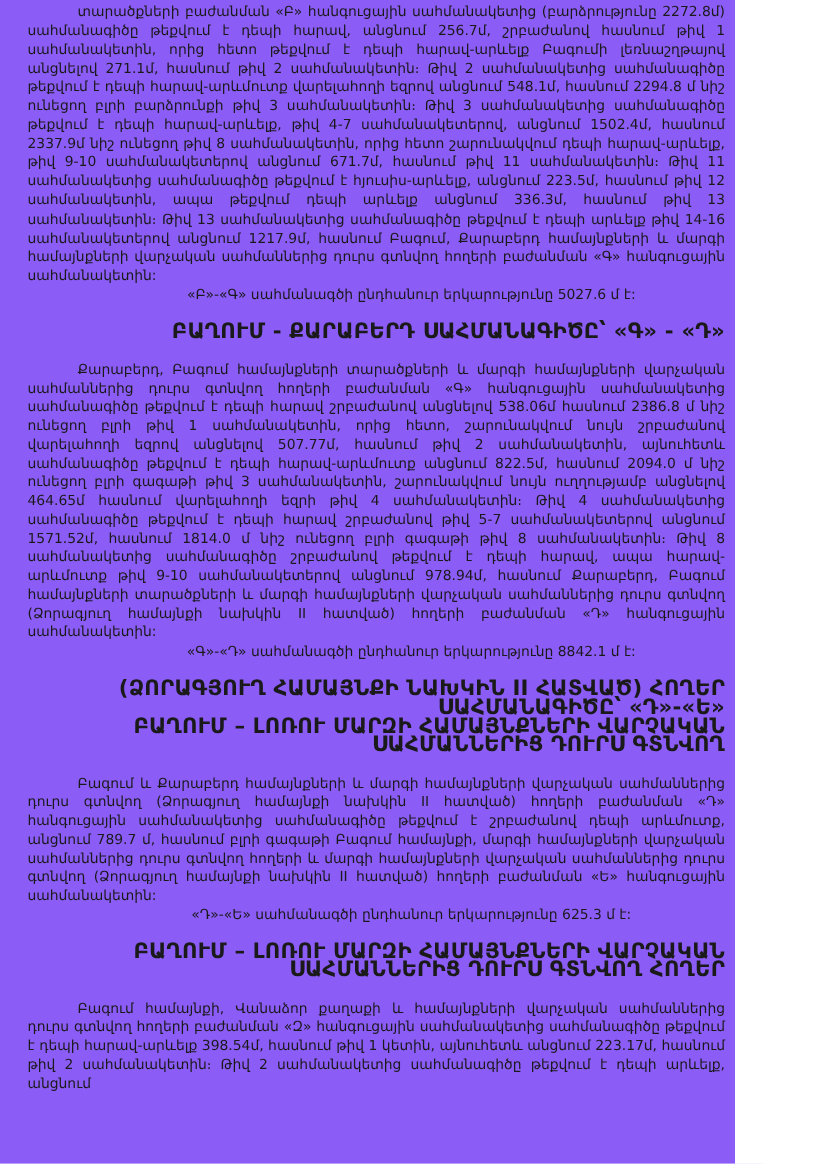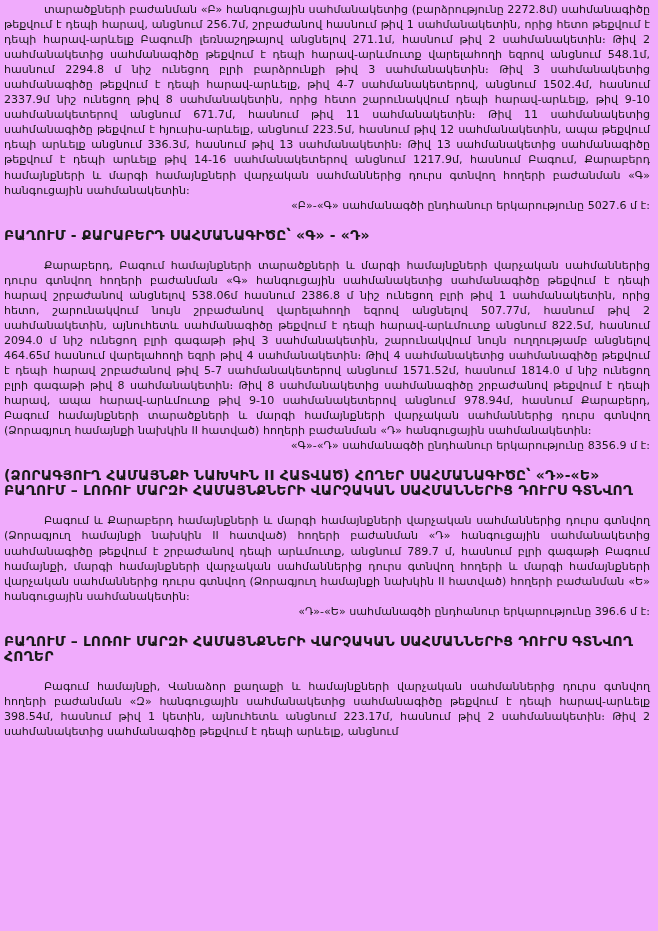--- a/index.html
+++ b/index.html
@@ -10,52 +10,52 @@
   }
   body {
     width: 658px;
     height: 931px;
     overflow: hidden;
     font-family: "DejaVu Sans", "Liberation Sans", sans-serif;
     color: #1a1a1a;
   }
   #page {
     position: relative;
-    width: 658px;
+    width: 588px;
     height: 931px;
     box-sizing: border-box;
-    padding: 0px 8px 0 4px;
-    background: #f0abfc;
+    padding: 0px 8px 0 22px;
+    background: #8b5cf6;
   }
   .doc-body {
     padding-top: 2px;
   }
   p.para {
     margin: 0 0 0px 0;
     font-size: 11.1px;
     line-height: 15.05px;
     text-align: justify;
     text-justify: inter-word;
     text-indent: 40px;
     word-spacing: 0.1px;
     hyphens: none;
   }
   p.result-line {
     margin: 0;
     font-size: 11.1px;
     line-height: 15.05px;
-    text-align: right;
+    text-align: center;
     text-indent: 56px;
   }
   h2.section-heading {
     margin: 0;
-    font-size: 14px;
+    font-size: 17px;
     line-height: 15.05px;
     font-weight: bold;
-    text-align: left;
+    text-align: right;
     letter-spacing: 0.15px;
   }
   h2.section-heading .hline {
     display: block;
   }
   .spacer-lg { height: 15px; }
   .spacer-md { height: 15px; }
 </style>
 </head>
 <body>
@@ -70,34 +70,34 @@
     <div class="spacer-lg"></div>
 
     <h2 class="section-heading">
       <span class="hline">ԲԱՂՈՒՄ - ՔԱՐԱԲԵՐԴ ՍԱՀՄԱՆԱԳԻԾԸ՝  «Գ» - «Դ»</span>
     </h2>
 
     <div class="spacer-md"></div>
 
     <p class="para">Քարաբերդ, Բագում համայնքների տարածքների և մարգի համայնքների վարչական սահմաններից դուրս գտնվող հողերի բաժանման «Գ» հանգուցային սահմանակետից սահմանագիծը թեքվում է դեպի հարավ շրբաժանով անցնելով 538.06մ հասնում 2386.8 մ նիշ ունեցող բլրի թիվ 1 սահմանակետին, որից հետո, շարունակվում նույն շրբաժանով վարելահողի եզրով անցնելով 507.77մ, հասնում թիվ 2 սահմանակետին, այնուհետև սահմանագիծը թեքվում է դեպի հարավ-արևմուտք անցնում 822.5մ, հասնում 2094.0 մ նիշ ունեցող բլրի գագաթի թիվ 3 սահմանակետին, շարունակվում նույն ուղղությամբ անցնելով 464.65մ հասնում վարելահողի եզրի թիվ 4 սահմանակետին։ Թիվ 4 սահմանակետից սահմանագիծը թեքվում է դեպի հարավ շրբաժանով  թիվ 5-7 սահմանակետերով անցնում 1571.52մ, հասնում 1814.0 մ նիշ ունեցող բլրի գագաթի թիվ 8 սահմանակետին։ Թիվ 8 սահմանակետից  սահմանագիծը շրբաժանով թեքվում է դեպի հարավ, ապա հարավ-արևմուտք թիվ 9-10 սահմանակետերով անցնում 978.94մ, հասնում Քարաբերդ, Բագում համայնքների տարածքների և մարգի համայնքների վարչական սահմաններից դուրս գտնվող (Ձորագյուղ համայնքի նախկին II հատված) հողերի բաժանման «Դ» հանգուցային սահմանակետին:</p>
 
-    <p class="result-line">«Գ»-«Դ» սահմանագծի ընդհանուր երկարությունը 8356.9  մ է:</p>
+    <p class="result-line">«Գ»-«Դ» սահմանագծի ընդհանուր երկարությունը 8842.1  մ է:</p>
 
     <div class="spacer-lg"></div>
 
     <h2 class="section-heading">
       <span class="hline">(ՁՈՐԱԳՅՈՒՂ ՀԱՄԱՅՆՔԻ ՆԱԽԿԻՆ II ՀԱՏՎԱԾ) ՀՈՂԵՐ  ՍԱՀՄԱՆԱԳԻԾԸ՝  «Դ»-«Ե»</span>
       <span class="hline">ԲԱՂՈՒՄ – ԼՈՌՈՒ ՄԱՐԶԻ ՀԱՄԱՅՆՔՆԵՐԻ ՎԱՐՉԱԿԱՆ ՍԱՀՄԱՆՆԵՐԻՑ ԴՈՒՐՍ ԳՏՆՎՈՂ</span>
     </h2>
 
     <div class="spacer-lg"></div>
 
     <p class="para">Բագում և Քարաբերդ համայնքների և մարգի համայնքների վարչական սահմաններից դուրս գտնվող (Ձորագյուղ համայնքի նախկին II հատված) հողերի բաժանման «Դ» հանգուցային սահմանակետից սահմանագիծը թեքվում է շրբաժանով դեպի արևմուտք, անցնում 789.7 մ, հասնում բլրի գագաթի Բագում համայնքի, մարգի համայնքների վարչական սահմաններից դուրս գտնվող հողերի և մարգի համայնքների վարչական սահմաններից դուրս գտնվող (Ձորագյուղ համայնքի նախկին II հատված) հողերի բաժանման «Ե» հանգուցային սահմանակետին:</p>
 
-    <p class="result-line">«Դ»-«Ե» սահմանագծի ընդհանուր երկարությունը 396.6   մ է:</p>
+    <p class="result-line">«Դ»-«Ե» սահմանագծի ընդհանուր երկարությունը 625.3   մ է:</p>
 
     <div class="spacer-lg"></div>
 
     <h2 class="section-heading">
       <span class="hline">ԲԱՂՈՒՄ – ԼՈՌՈՒ ՄԱՐԶԻ ՀԱՄԱՅՆՔՆԵՐԻ ՎԱՐՉԱԿԱՆ ՍԱՀՄԱՆՆԵՐԻՑ ԴՈՒՐՍ ԳՏՆՎՈՂ ՀՈՂԵՐ</span>
     </h2>
 
     <div class="spacer-md"></div>
 
     <p class="para">Բագում համայնքի, Վանաձոր քաղաքի և համայնքների վարչական սահմաններից դուրս գտնվող հողերի բաժանման «Զ» հանգուցային սահմանակետից սահմանագիծը թեքվում է դեպի հարավ-արևելք  398.54մ, հասնում թիվ 1 կետին, այնուհետև անցնում 223.17մ, հասնում թիվ 2 սահմանակետին։ Թիվ 2 սահմանակետից սահմանագիծը թեքվում է դեպի արևելք, անցնում</p>

